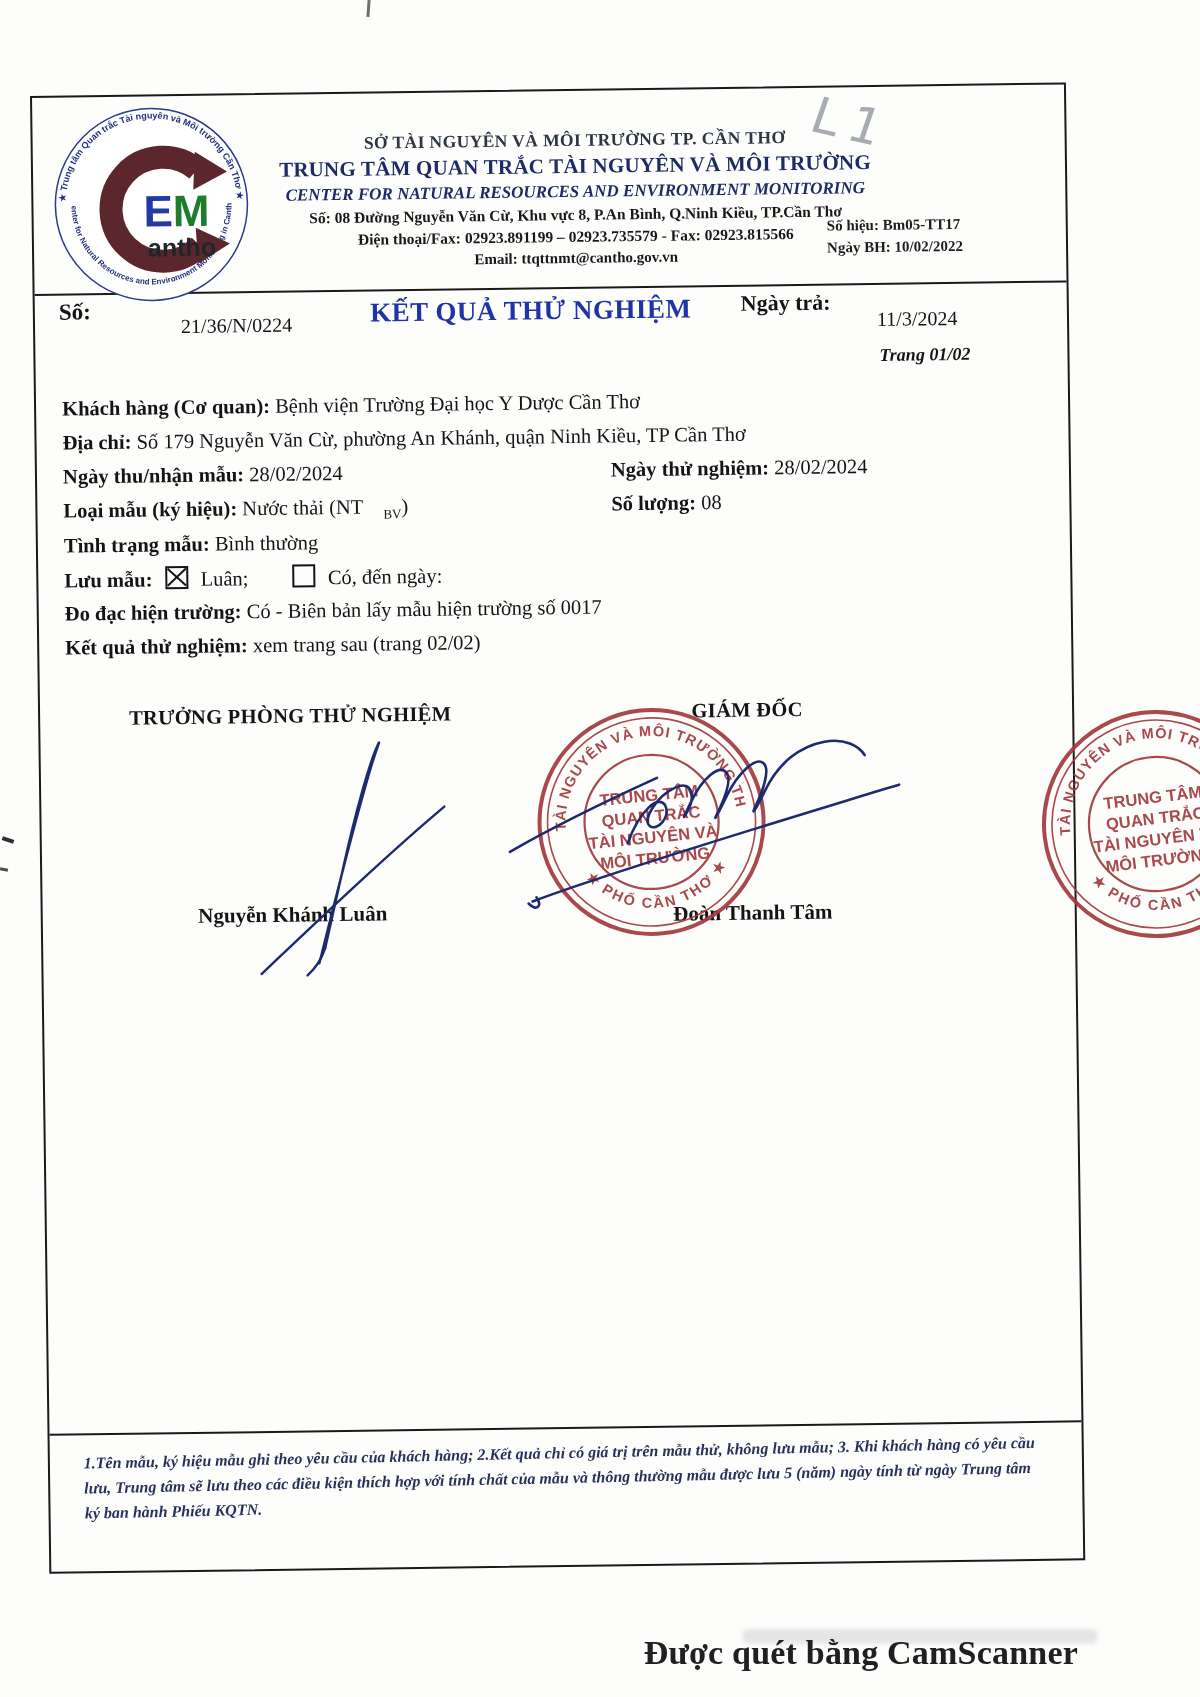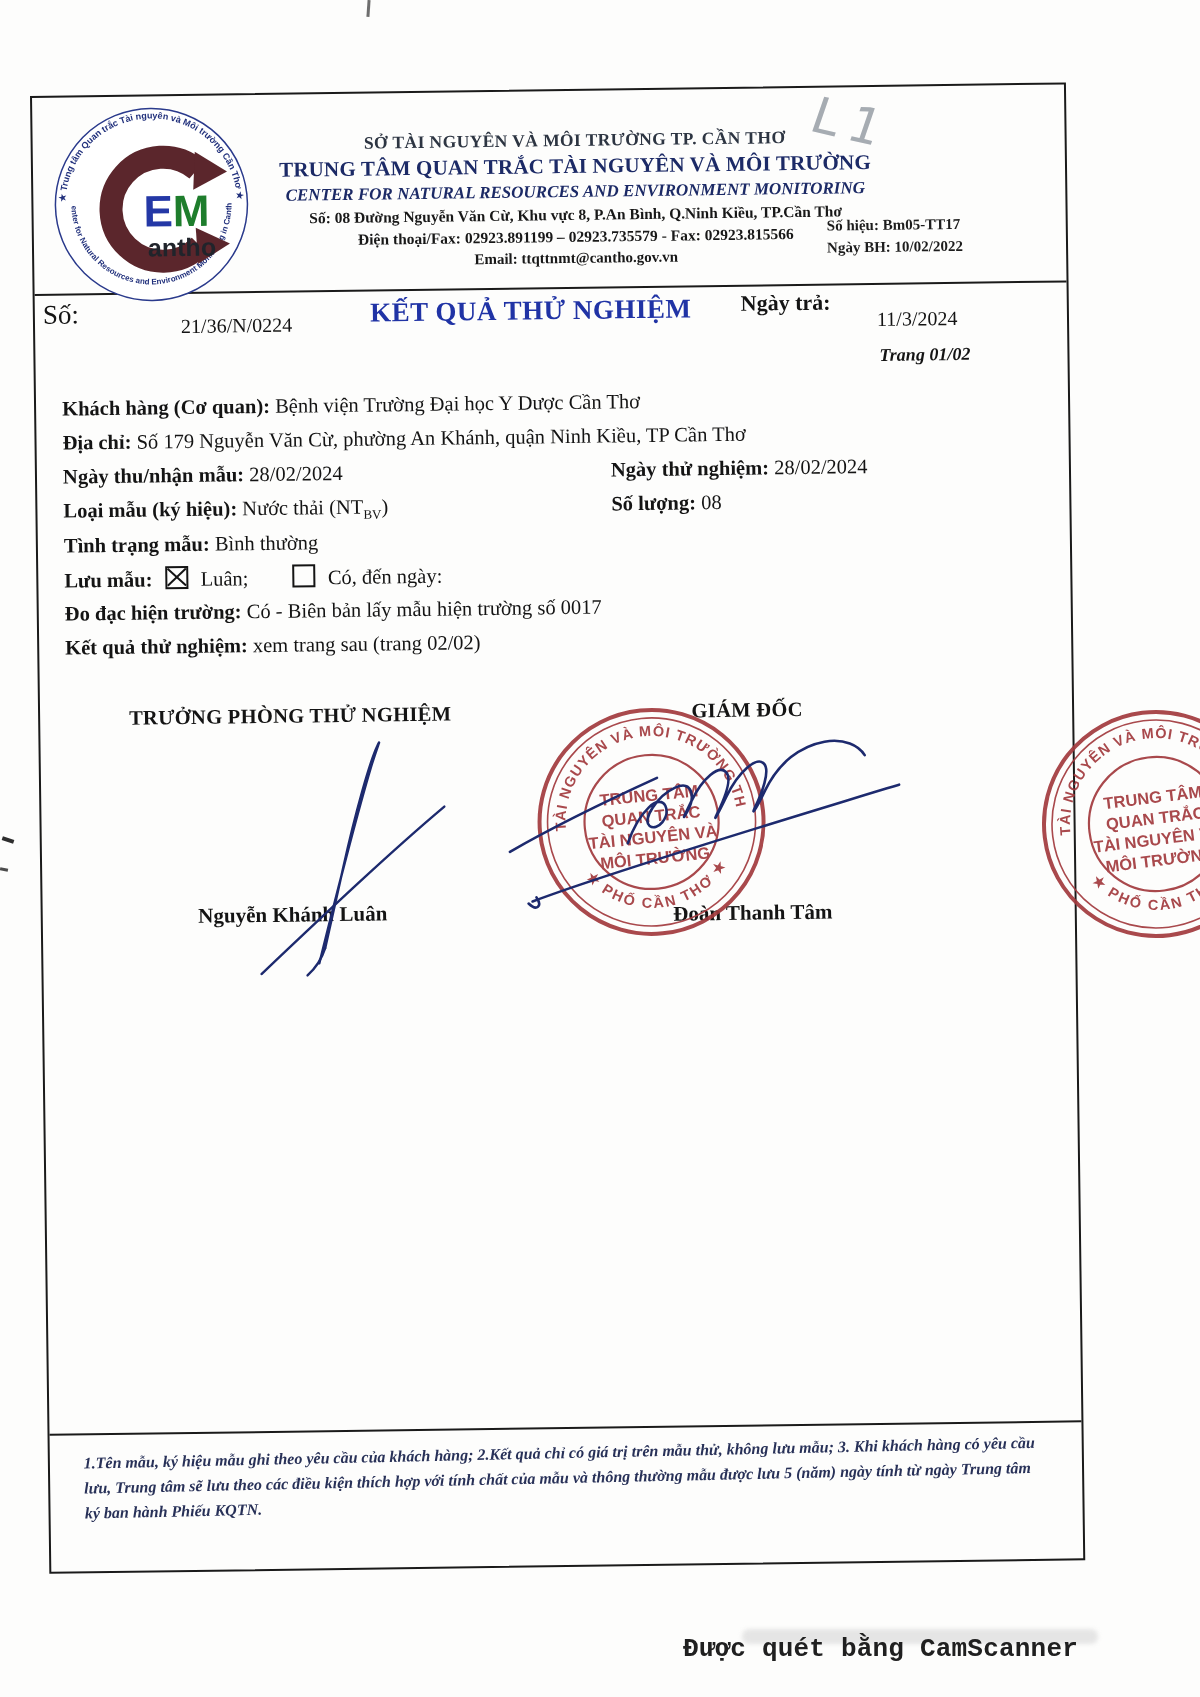--- a/index.html
+++ b/index.html
@@ -25,53 +25,53 @@
   .logo{position:absolute;left:16px;top:8px;width:208px;height:204px;}
   .org{position:absolute;left:238px;top:38px;width:608px;text-align:center;line-height:1.3;}
   .org1{font-size:17.5px;font-weight:bold;color:#2d3542;letter-spacing:.4px;}
   .org2{font-size:21px;font-weight:bold;color:#1c2a66;letter-spacing:.2px;margin-top:1px;}
   .org3{font-size:17px;font-weight:bold;font-style:italic;color:#1c2a66;margin-top:1px;}
   .addr,.phone,.email{font-size:15.5px;font-weight:bold;color:#181818;margin-top:2px;}
   .email{font-size:15px;}
   .form-meta{position:absolute;left:793px;top:128px;width:210px;font-size:15px;font-weight:bold;color:#1d1d1d;line-height:1.45;text-align:left;}
   
   .title-row{position:absolute;left:0;top:202px;width:100%;height:80px;}
-  .so-label{position:absolute;left:8px;top:0;font-size:27px;font-weight:normal;}
+  .so-label{position:absolute;left:24px;top:0;font-size:23px;font-weight:bold;}
   .so-value{position:absolute;left:146px;top:17px;font-size:20px;}
   .doc-title{position:absolute;left:300px;top:2px;width:392px;text-align:center;font-size:27px;font-weight:bold;color:#2033a5;letter-spacing:.5px;}
   .return-label{position:absolute;left:706px;top:0;font-size:22px;font-weight:bold;}
   .return-value{position:absolute;left:842px;top:19px;font-size:20px;}
   .page-no{position:absolute;left:844px;top:56px;font-size:18px;font-weight:bold;font-style:italic;}
   
   .fields{position:absolute;left:26px;top:299px;width:985px;font-size:20.5px;line-height:1.25;}
   .frow{position:relative;margin-bottom:7px;min-height:27px;}
   .lbl{font-weight:bold;}
   .val{font-weight:normal;}
   .col2{position:absolute;left:548px;top:0;}
-  sub.sm{font-size:13px;}
+  sub.sm{font-size:13px;margin-left:20px;}
   .cb{display:inline-block;width:19px;height:19px;border:2px solid #141414;vertical-align:-3px;margin:0 7px 0 8px;position:relative;}
   .cb.checked::before,.cb.checked::after{content:"";position:absolute;left:-3px;top:8px;width:25px;height:2px;background:#141414;}
   .cb.checked::before{transform:rotate(43deg);}
   .cb.checked::after{transform:rotate(-43deg);}
   .gap{display:inline-block;width:26px;}
   
   .sig-title-left{position:absolute;left:80px;top:610px;width:340px;text-align:center;font-size:20.5px;font-weight:bold;letter-spacing:.3px;}
   .sig-title-right{position:absolute;left:607px;top:610px;width:200px;text-align:center;font-size:20.5px;font-weight:bold;letter-spacing:.3px;}
   .sig-left-svg{position:absolute;left:188px;top:644px;z-index:3;}
   .sig-right-svg{position:absolute;left:466px;top:648px;z-index:3;}
   .stamp-main{position:absolute;left:490px;top:612px;transform:rotate(-5deg);opacity:.92;z-index:2;}
   .sig-name-left{position:absolute;left:80px;top:808px;width:340px;text-align:center;font-size:21px;font-weight:bold;}
   .sig-name-right{position:absolute;left:560px;top:812px;width:300px;text-align:center;font-size:21px;font-weight:bold;}
   
   .footer-box{position:absolute;left:0;top:1336px;width:100%;height:138px;border-top:2.5px solid #1a1a1a;box-sizing:border-box;}
   .footer-note{position:absolute;left:34px;top:12px;width:960px;font-size:16px;font-weight:bold;font-style:italic;color:#283158;line-height:1.55;transform:rotate(-0.5deg);}
   
   .stamp-edge{position:absolute;left:1036px;top:704px;transform:rotate(-7deg);opacity:.92;z-index:6;}
   .l1-mark{position:absolute;left:812px;top:94px;font-family:"DejaVu Sans",sans-serif;font-size:50px;color:#989ea6;opacity:.85;transform:rotate(13deg) skewX(-6deg);letter-spacing:10px;z-index:7;}
-  .camscanner{position:absolute;right:122px;top:1634px;font-family:Liberation Mono, monospace;font-size:26px;font-weight:bold;color:#202020;letter-spacing:.2px;}
+  .camscanner{position:absolute;right:122px;top:1634px;font-family:Liberation Serif, serif;font-size:34px;font-weight:bold;color:#202020;letter-spacing:.2px;}
   .stamp-ink text{font-family:"Liberation Sans",sans-serif;fill:#a23a3e;}
   .logo-ring-text{font-family:"Liberation Sans",sans-serif;fill:#21307c;}
 </style>
 </head>
 <body>
 
 <div class="tickmark"></div>
 <div class="edge-dash1"></div>
 <div class="edge-dash2"></div>
 

